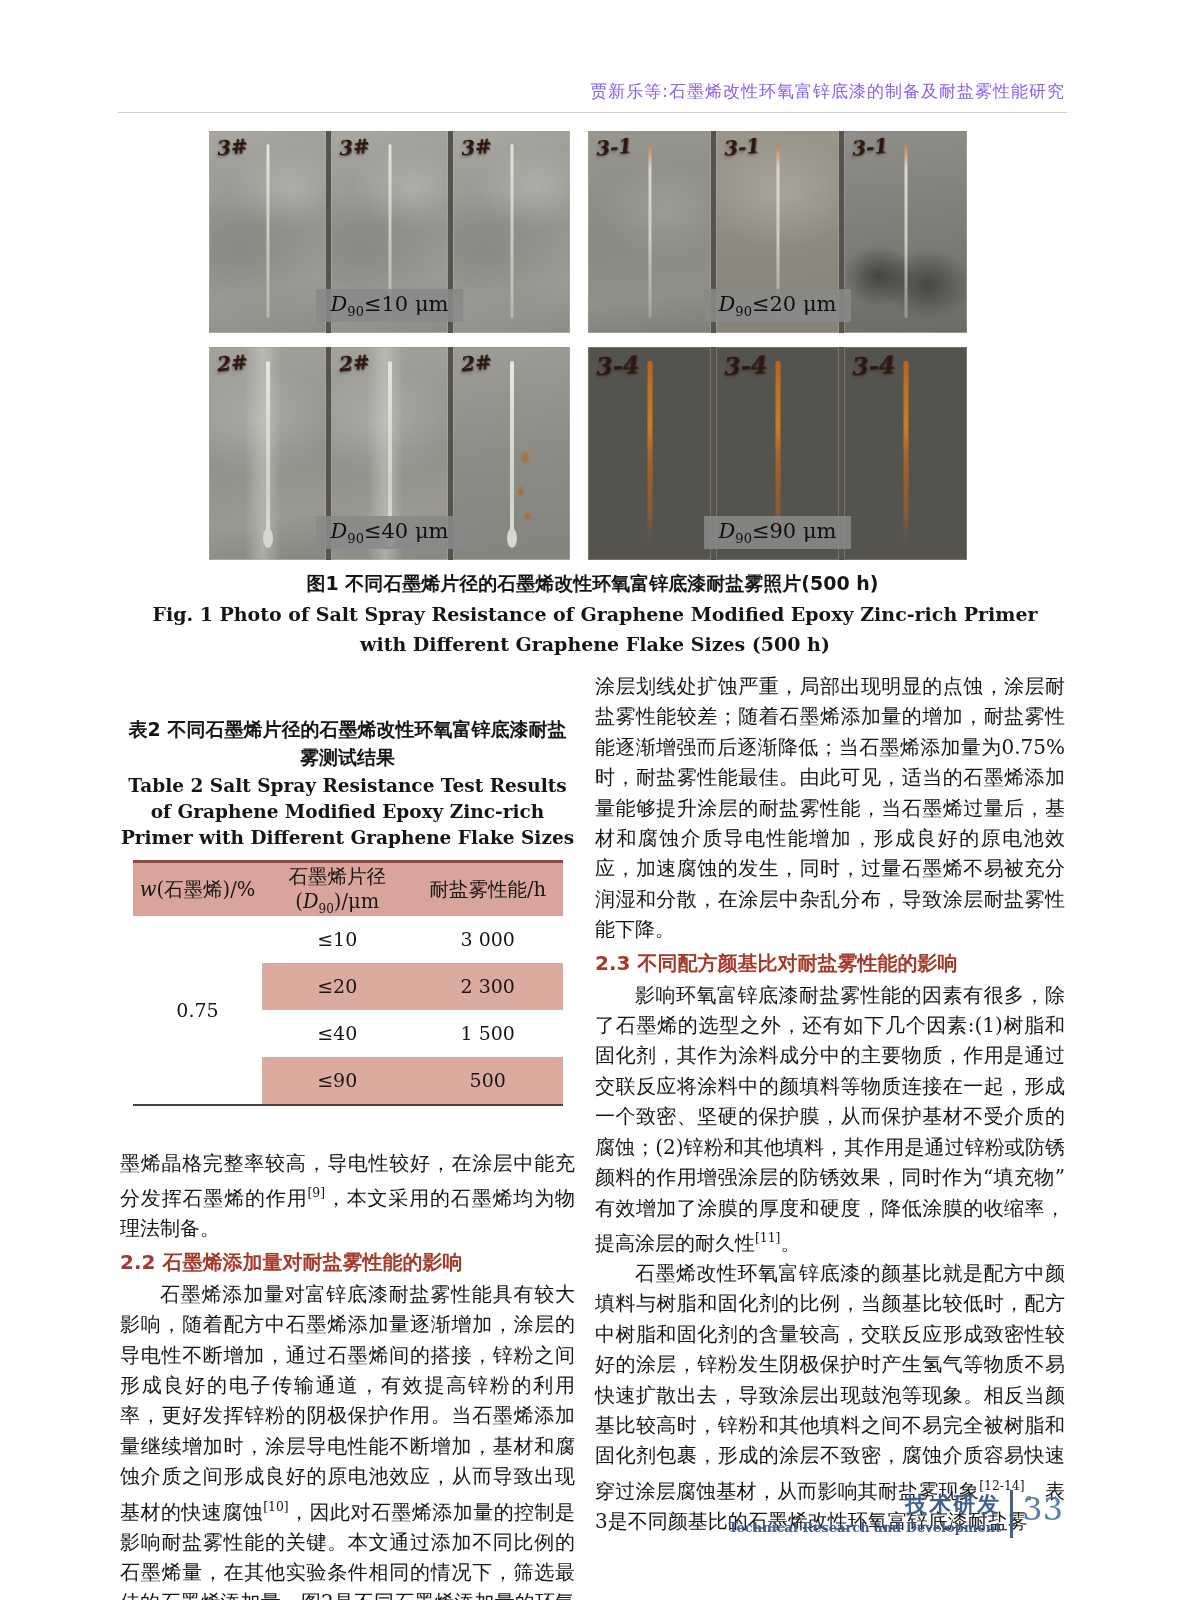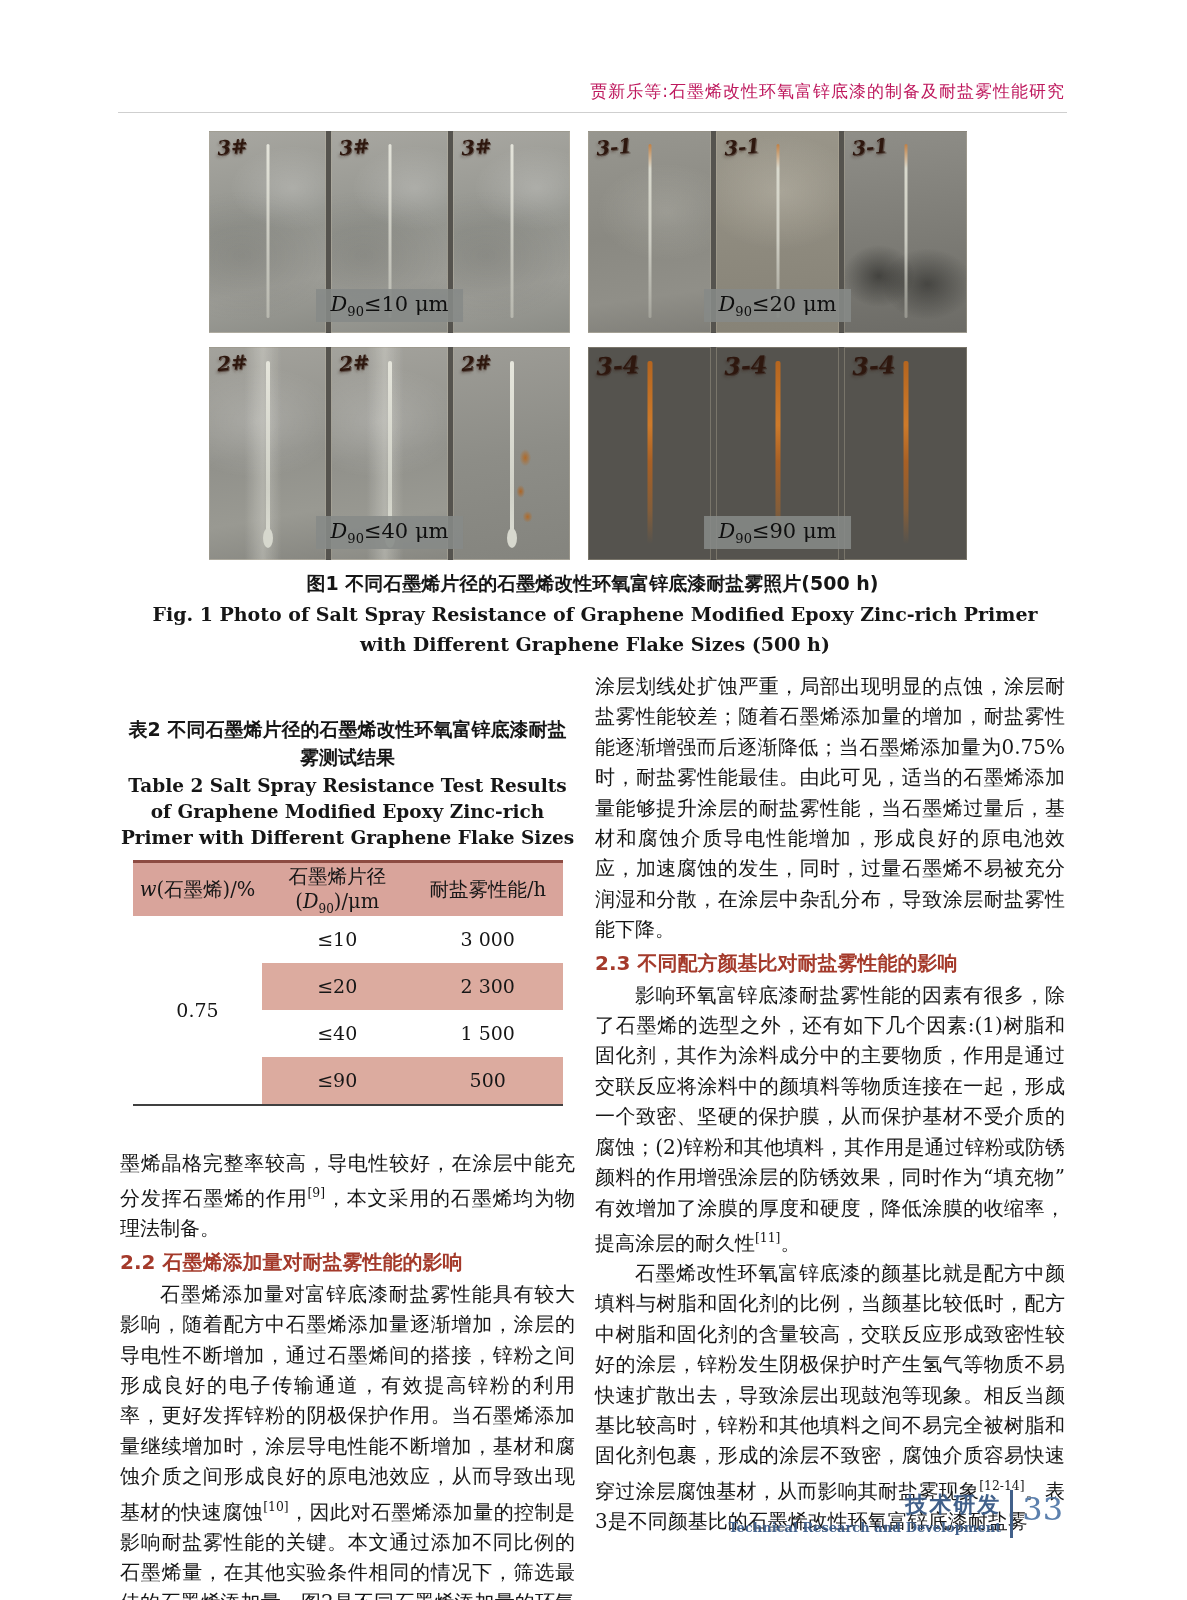--- a/index.html
+++ b/index.html
@@ -1,21 +1,21 @@
 <!DOCTYPE html>
 <html lang="zh"><head>
 <meta charset="utf-8">
 <style>
   html,body{margin:0;padding:0;background:#e8e8e8;}
   .page{position:relative;width:1187px;height:1600px;margin:0 auto;background:#ffffff;
         font-family:"DejaVu Serif","Liberation Serif",serif;color:#161616;overflow:hidden;}
 
   
   .running-header{position:absolute;top:80px;left:120px;right:122px;text-align:right;
-        font-size:17px;color:#be185d;font-family:"DejaVu Sans","Liberation Sans",sans-serif;letter-spacing:1px;}
+        font-size:17px;color:#8b5cf6;font-family:"DejaVu Sans","Liberation Sans",sans-serif;letter-spacing:1px;}
   .header-rule{position:absolute;top:112px;left:118px;right:120px;height:1px;background:#cfcfcf;}
 
   
   .figure-grid{position:absolute;left:209px;top:131px;width:758px;display:grid;
         grid-template-columns:361px 379px;grid-template-rows:202px 213px;column-gap:18px;row-gap:14px;}
   .photo{position:relative;display:flex;gap:5px;background:#55534e;overflow:hidden;}
   .panel{position:relative;flex:1;border:1px solid rgba(190,180,160,.35);}
   .mark{position:absolute;top:3px;left:7px;color:#2e170e;font-weight:bold;font-style:italic;
         font-size:20px;transform:rotate(-5deg);font-family:"DejaVu Serif",serif;
         text-shadow:1px 1px 0 rgba(46,23,14,.45), -1px 2px 3px rgba(46,23,14,.35);}

